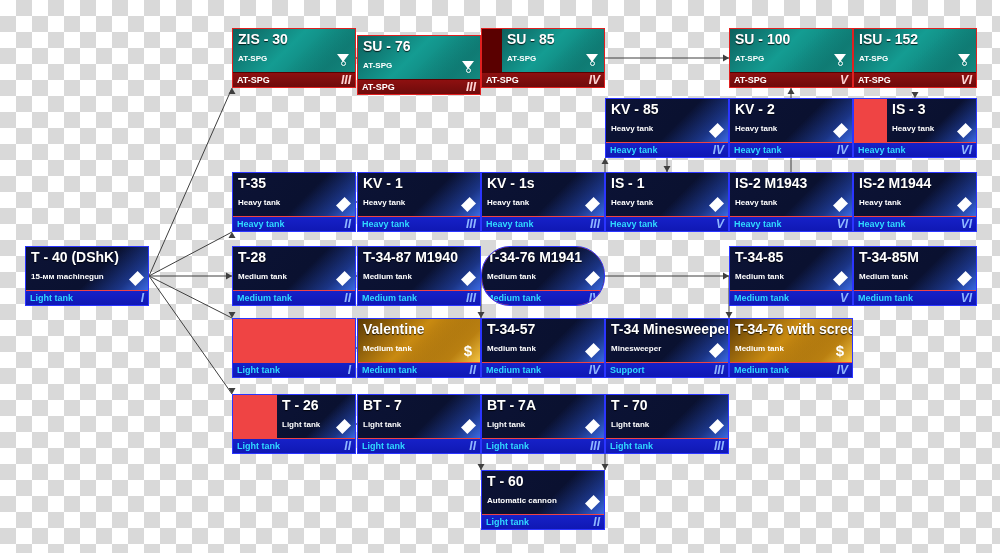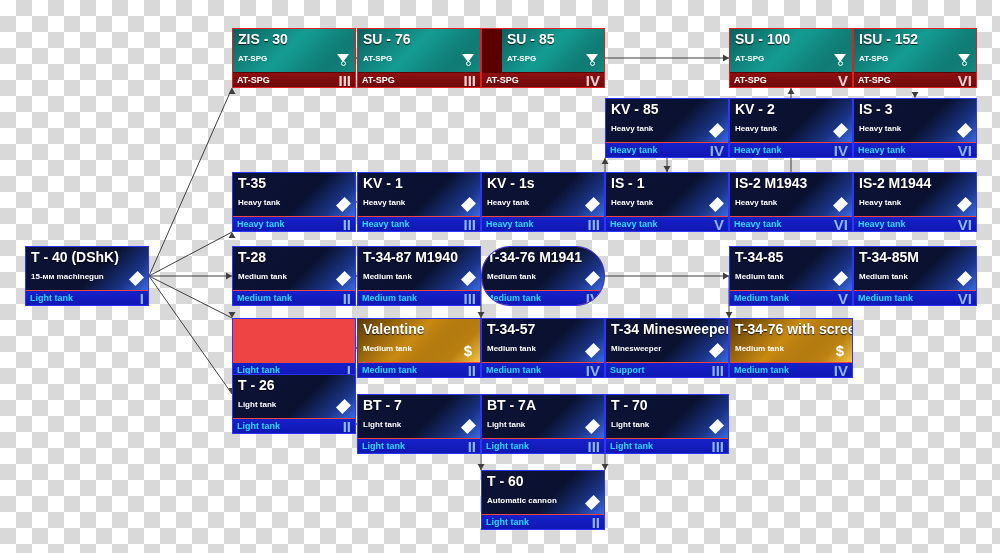--- a/index.html
+++ b/index.html
@@ -53,21 +53,21 @@
     line-height:1;
   }
   .node .footer{
     position:absolute;left:0;bottom:0;
     width:100%;height:14px;
     box-sizing:border-box;
     padding:0 4px;
     display:flex;align-items:center;justify-content:space-between;
   }
   .node .footer .cls{font-size:9px;font-weight:bold;white-space:nowrap;}
-  .node .footer .tier{font-size:15px;font-weight:bold;}
+  .node .footer .tier{font-size:12px;font-weight:bold;font-style:italic;}
 
   
   .node.light .body,
   .node.medium .body,
   .node.heavy .body,
   .node.support .body{
     background:
       linear-gradient(315deg, rgba(60,110,235,.95) 0%, rgba(40,80,200,.55) 18%, rgba(12,22,70,0) 42%),
       linear-gradient(135deg,#0c1336 0%,#0a1130 55%,#0b1436 100%);
   }
@@ -202,21 +202,21 @@
         <div class="sub">AT-SPG</div>
         <div class="mark">
           <span class="spg-icon"></span>
         </div>
       </div>
       <div class="footer">
         <span class="cls">AT-SPG</span>
         <span class="tier">III</span>
       </div>
     </div>
-    <div class="node atspg" style="left: 357px; top: 28px;">
+    <div class="node atspg" style="left: 357px; top: 35px;">
       <div class="body">
         <div class="title">SU - 76</div>
         <div class="sub">AT-SPG</div>
         <div class="mark">
           <span class="spg-icon"></span>
         </div>
       </div>
       <div class="footer">
         <span class="cls">AT-SPG</span>
         <span class="tier">III</span>
@@ -280,21 +280,21 @@
         <div class="sub">Heavy tank</div>
         <div class="mark">
           <span class="diamond"></span>
         </div>
       </div>
       <div class="footer">
         <span class="cls">Heavy tank</span>
         <span class="tier">IV</span>
       </div>
     </div>
-    <div class="node heavy" style="left: 853px; top: 98px;">
+    <div class="node heavy" style="left: 853px; top: 98px; padding-left: 33px;">
       <div class="body">
         <div class="title">IS - 3</div>
         <div class="sub">Heavy tank</div>
         <div class="mark">
           <span class="diamond"></span>
         </div>
       </div>
       <div class="footer">
         <span class="cls">Heavy tank</span>
         <span class="tier">VI</span>
@@ -507,21 +507,21 @@
         <div class="sub">Medium tank</div>
         <div class="mark">
           <span class="dollar">$</span>
         </div>
       </div>
       <div class="footer">
         <span class="cls">Medium tank</span>
         <span class="tier">IV</span>
       </div>
     </div>
-    <div class="node light" style="left: 232px; top: 374px;">
+    <div class="node light" style="left: 232px; top: 394px; padding-left: 44px;">
       <div class="body">
         <div class="title">T - 26</div>
         <div class="sub">Light tank</div>
         <div class="mark">
           <span class="diamond"></span>
         </div>
       </div>
       <div class="footer">
         <span class="cls">Light tank</span>
         <span class="tier">II</span>

